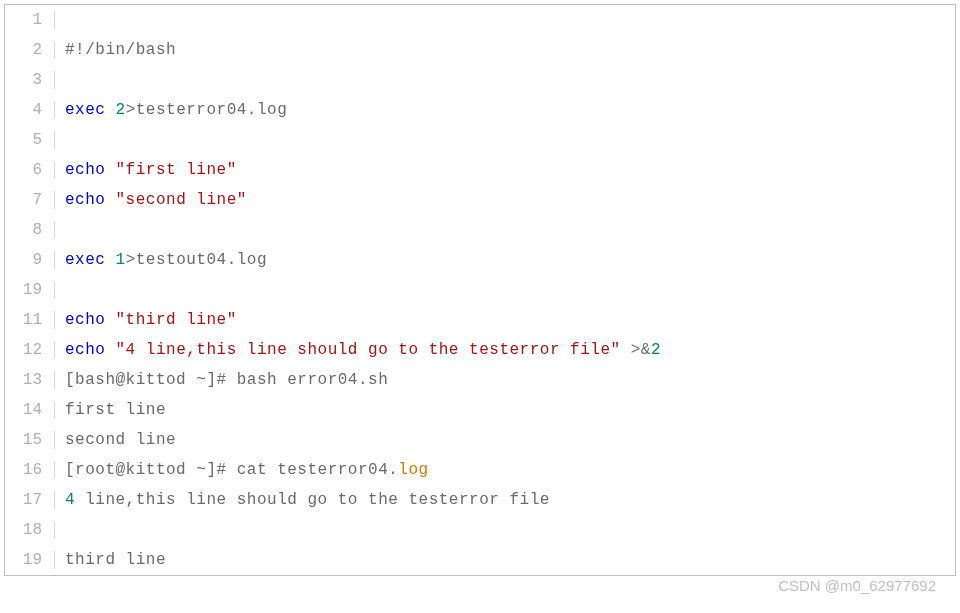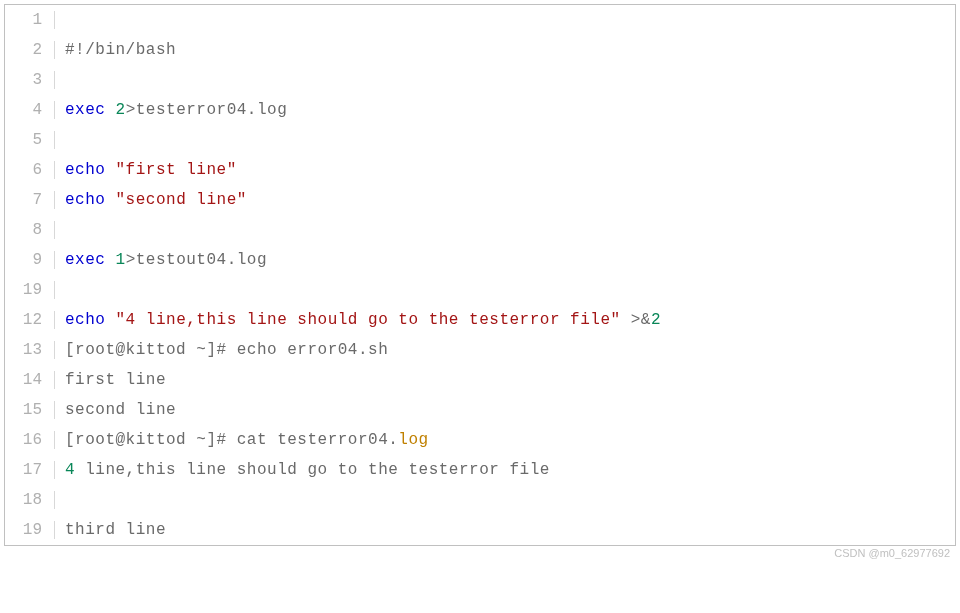--- a/index.html
+++ b/index.html
@@ -41,24 +41,24 @@
       font-family: Consolas, Monaco, "Courier New", monospace;
       letter-spacing: 0.5px;
     }
     .c-default { color: #6a6a6a; }
     .c-keyword { color: #0000d0; }
     .c-string  { color: #a31515; }
     .c-path    { color: #c08000; margin-top: 8px; }
     .c-number  { color: #098658; }
     .watermark {
       position: absolute;
-      right: 6px;
+      right: 20px;
       bottom: -1px;
       transform: translateY(100%);
-      font-size: 11px;
+      font-size: 15px;
       color: #c0c0c0;
       font-family: Arial, sans-serif;
     }
     .outer {
       position: relative;
     }
   </style>
 </head>
 <body>
 
@@ -97,26 +97,30 @@
       </div>
       <div class="code-line">
         <div class="line-number">9</div>
         <div class="line-content"><span class="c-keyword">exec</span><span class="c-default"> </span><span class="c-number">1</span><span class="c-default">&gt;testout04.log</span></div>
       </div>
       <div class="code-line">
         <div class="line-number">19</div>
         <div class="line-content"></div>
       </div>
       <div class="code-line">
+        <div class="line-number">11</div>
+        <div class="line-content"><span class="c-keyword">echo</span><span class="c-default"> </span><span class="c-string">"third line"</span></div>
+      </div>
+      <div class="code-line">
         <div class="line-number">12</div>
         <div class="line-content"><span class="c-keyword">echo</span><span class="c-default"> </span><span class="c-string">"4 line,this line should go to the testerror file"</span><span class="c-default"> &gt;&amp;</span><span class="c-number">2</span></div>
       </div>
       <div class="code-line">
         <div class="line-number">13</div>
-        <div class="line-content"><span class="c-default">[root@kittod ~]# echo error04.sh</span></div>
+        <div class="line-content"><span class="c-default">[bash@kittod ~]# bash error04.sh</span></div>
       </div>
       <div class="code-line">
         <div class="line-number">14</div>
         <div class="line-content"><span class="c-default">first line</span></div>
       </div>
       <div class="code-line">
         <div class="line-number">15</div>
         <div class="line-content"><span class="c-default">second line</span></div>
       </div>
       <div class="code-line">

